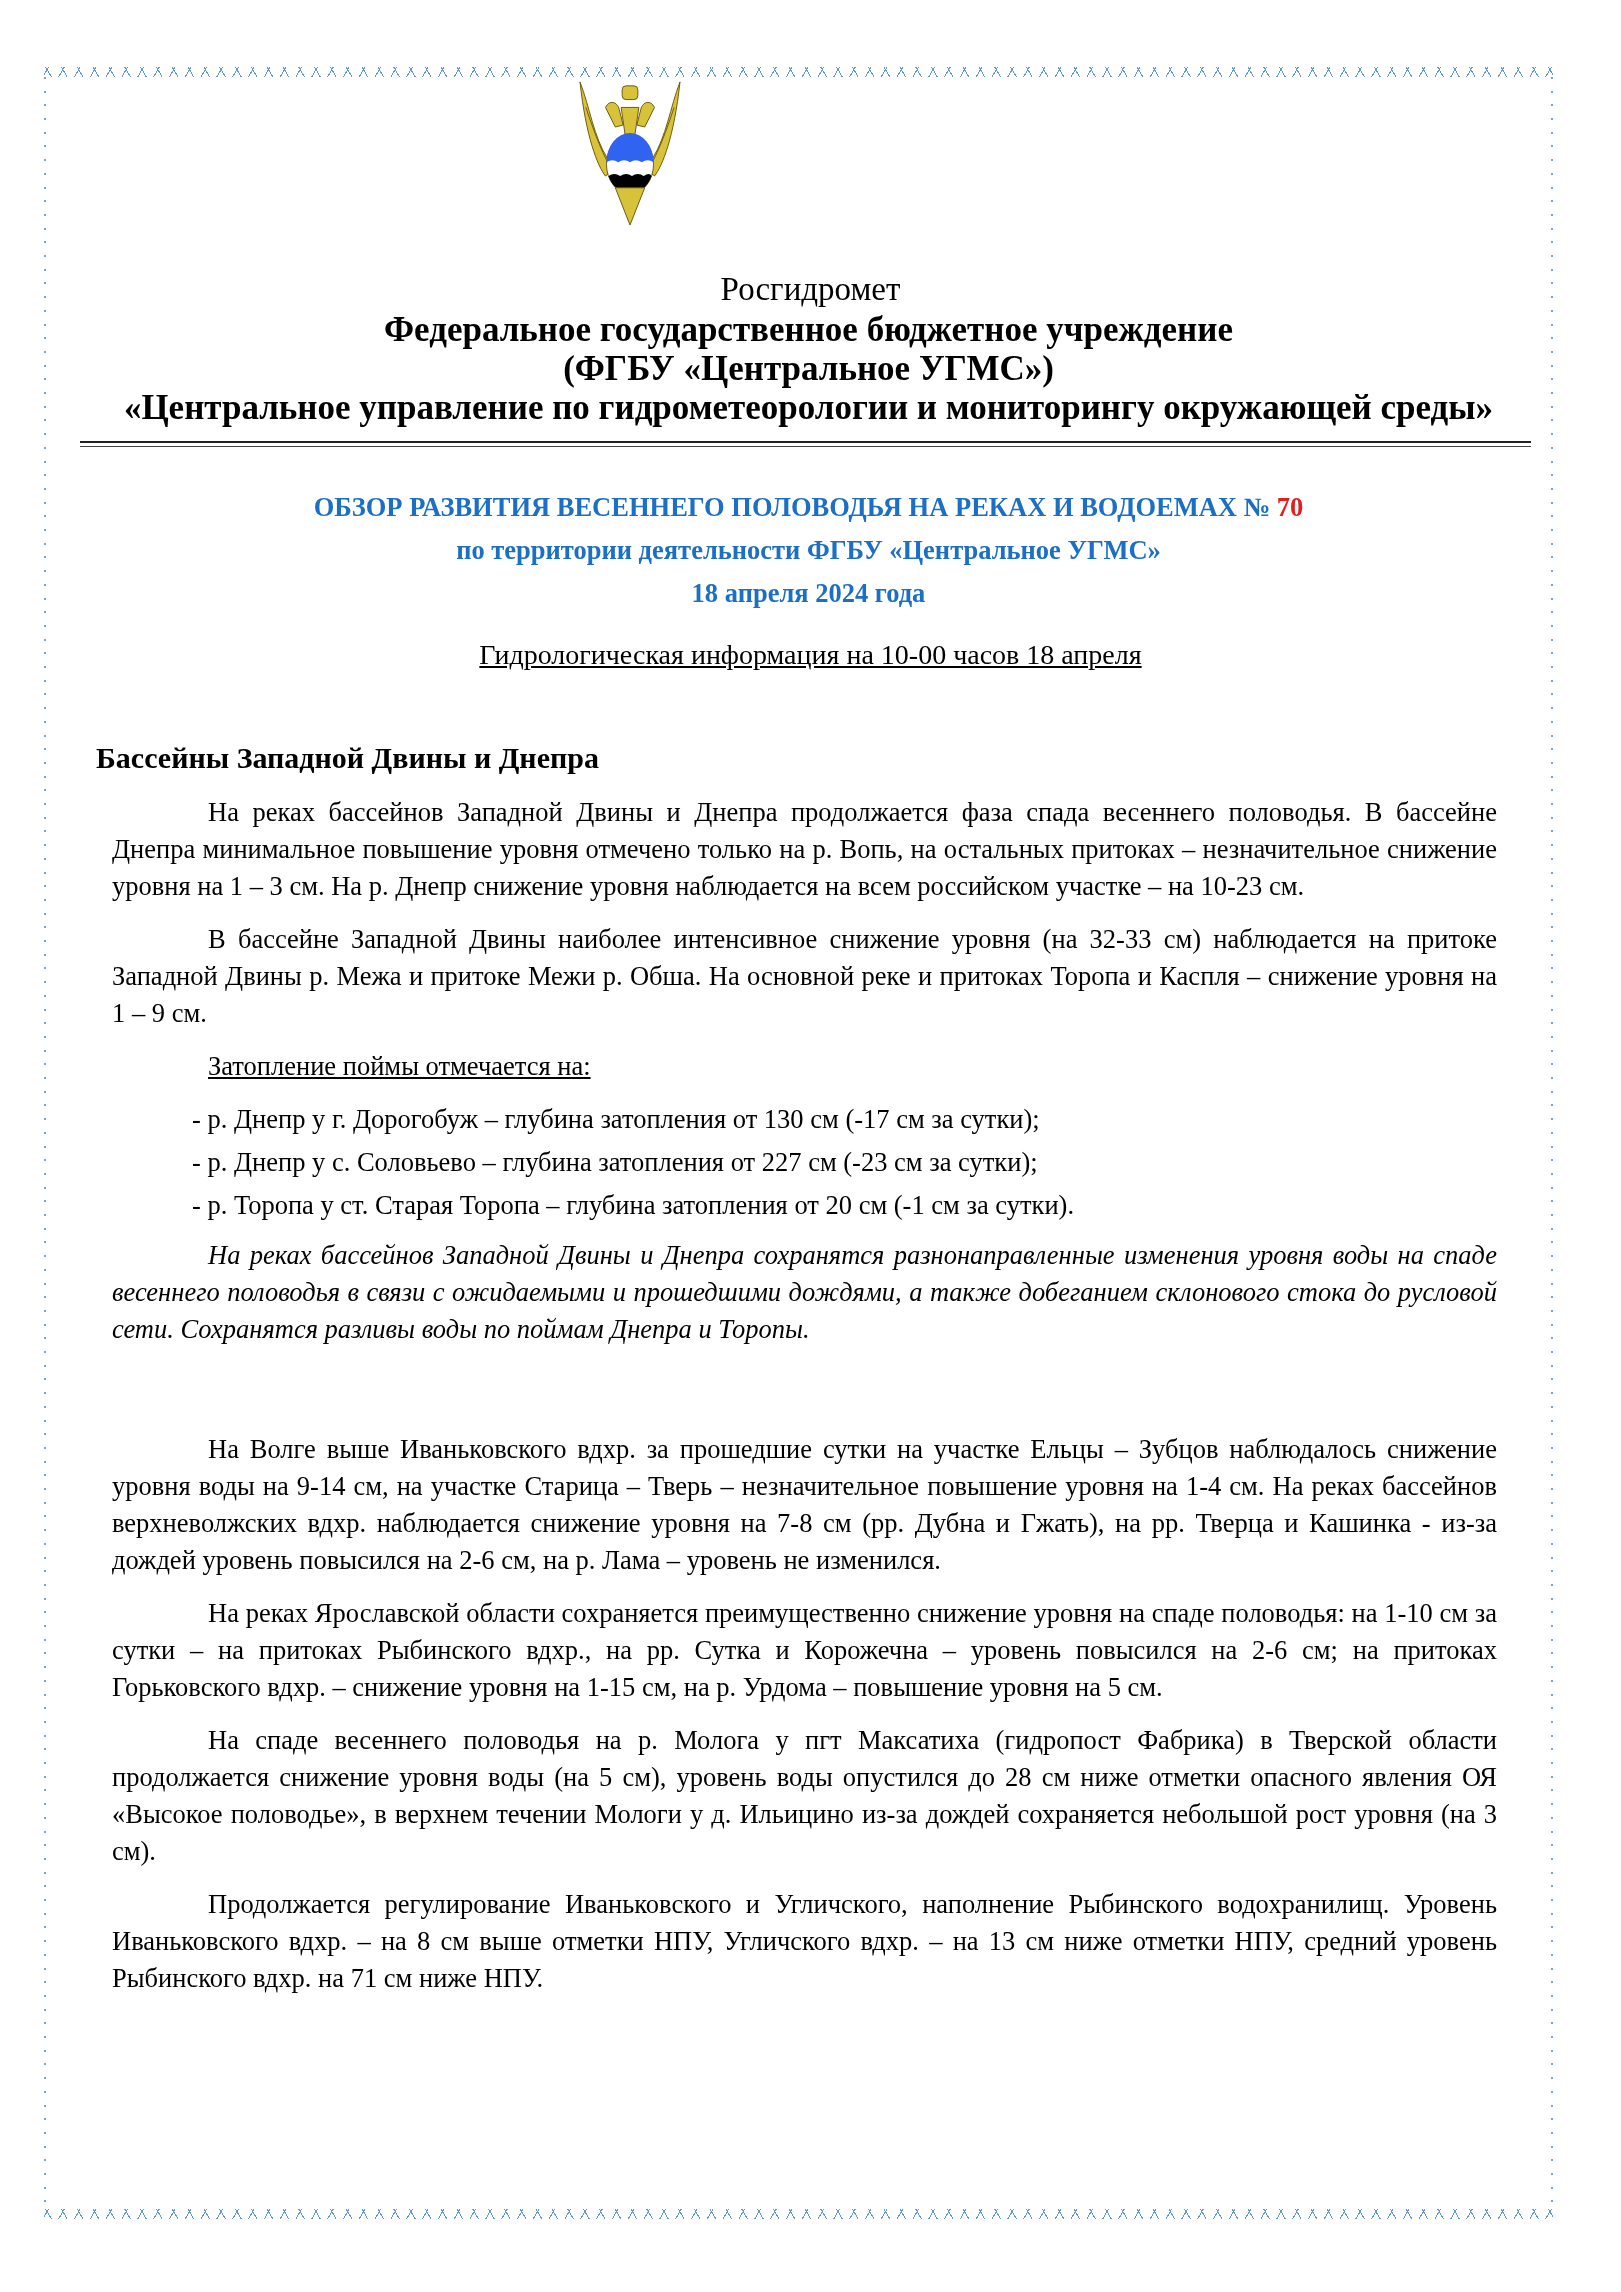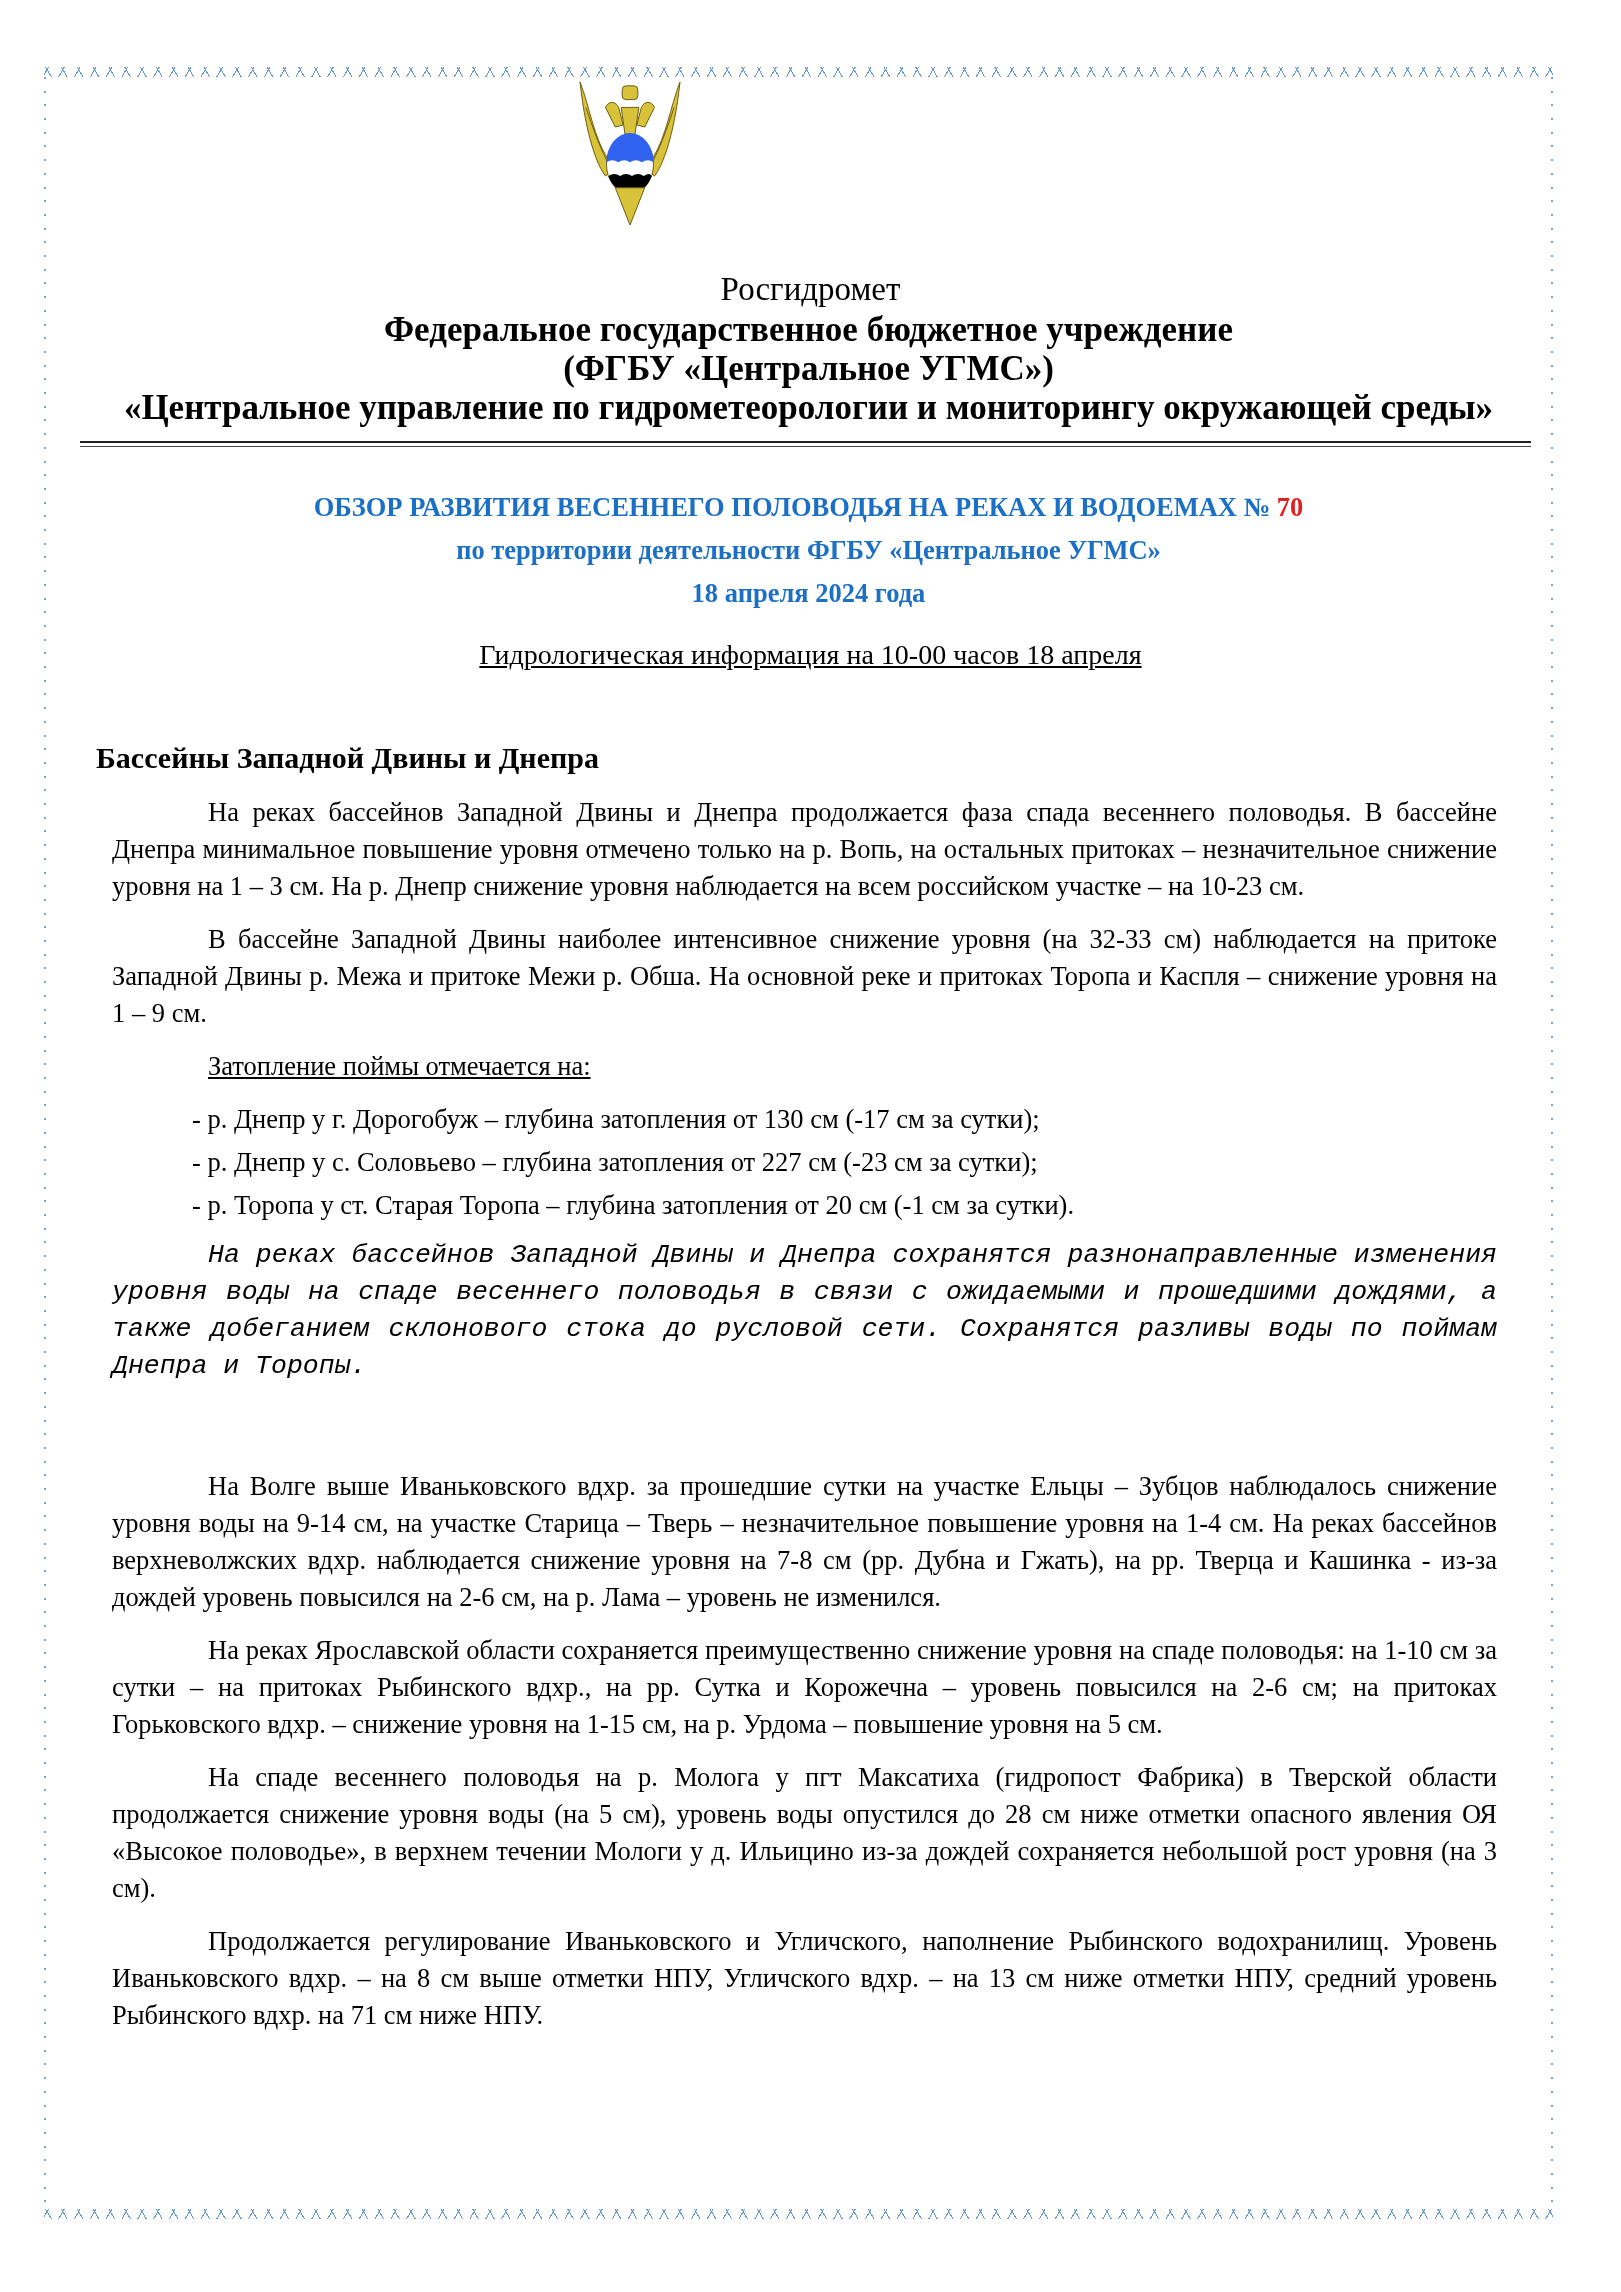--- a/index.html
+++ b/index.html
@@ -27,21 +27,21 @@
 
   .report-head { position: absolute; left: 98px; width: 1421px; top: 486px; text-align: center; color: #1b6fc4; font-weight: bold; font-size: 26.5px; line-height: 43px; }
   .report-head .num { color: #e02020; }
   .hydro-title { position: absolute; left: 0; width: 1621px; top: 639px; text-align: center; font-weight: normal; font-size: 28px; text-decoration: underline; }
 
   .content { position: absolute; left: 96px; width: 1417px; top: 737px; font-size: 26.5px; line-height: 37px; }
   .content h2 { font-size: 30px; font-weight: bold; margin: 0 0 5.9px 0; line-height: 41px; }
   .content p { margin: 16px; text-align: justify; text-indent: 96px; }
   .content .list-intro { text-indent: 96px; text-decoration: underline; }
   .content .li { text-indent: 0; padding-left: 96px; margin: 5.9px 0 3.9px 0; }
-  .content .forecast { font-style: italic; margin-top: 13.7px; font-family: Liberation Mono, monospace; }
+  .content .forecast { font-style: italic; margin-top: 13.7px; }
   .section-gap { height: 51px; }
 </style>
 </head>
 <body>
 
 <div class="frame">
   <div class="frame-top"></div>
   <div class="frame-left"></div>
   <div class="frame-right"></div>
   <div class="frame-bottom"></div>

